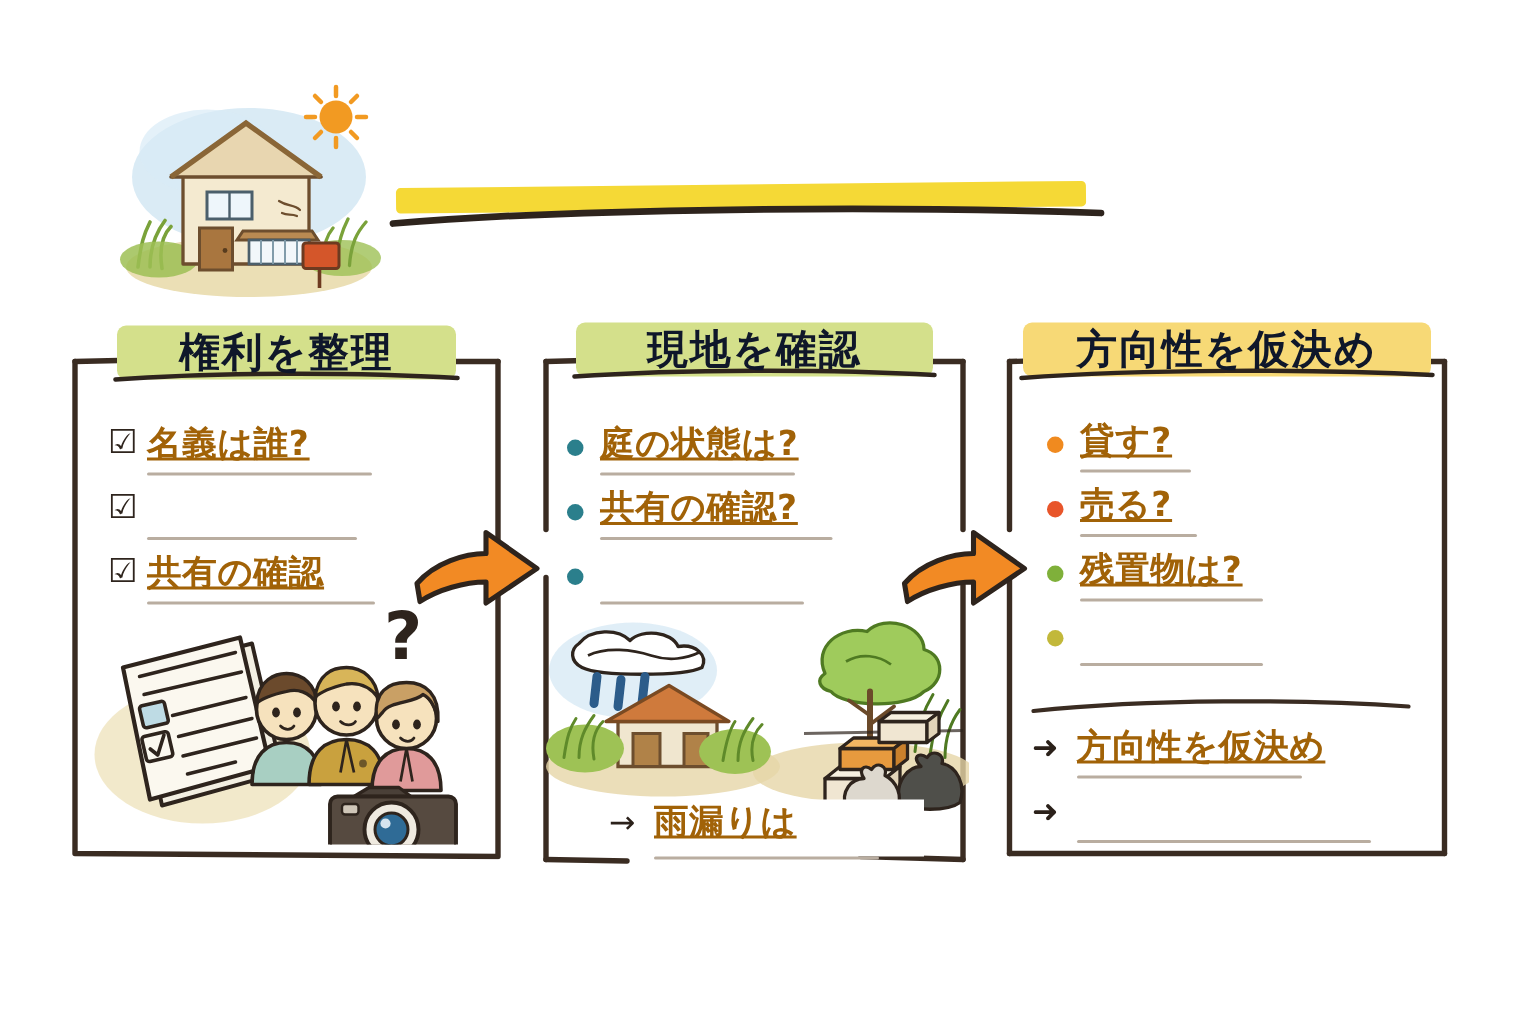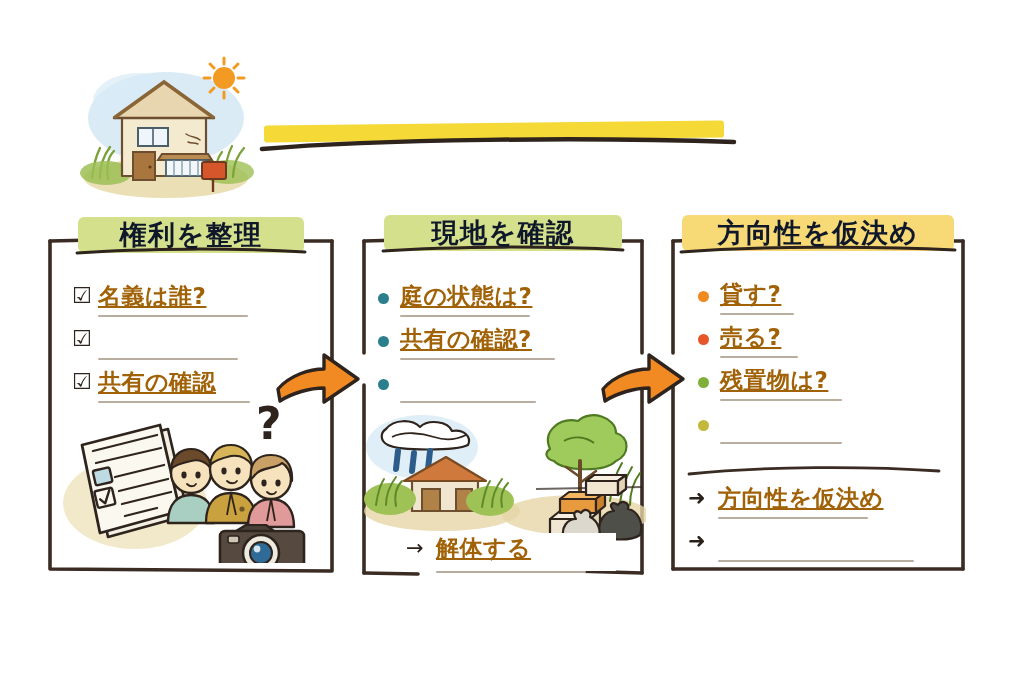--- a/index.html
+++ b/index.html
@@ -356,21 +356,21 @@
         <path d="M222 74 L230 68 L262 68 L254 74 Z" fill="#f7f0e0"></path>
         <path d="M254 74 L262 68 L262 82 L254 88 Z" fill="#e2d4b8"></path>
       </g>
 
       <path d="M236 128 C232 114 242 104 250 104 C244 98 248 94 254 98 C258 92 266 96 264 102 C274 104 280 116 276 128 C268 134 244 134 236 128 Z" fill="#4f4f4a" stroke="#2e241d" stroke-width="2.2" stroke-linejoin="round"></path>
       <path d="M200 132 C196 120 204 112 212 112 C208 106 212 102 217 106 C221 100 228 104 226 110 C234 114 238 124 234 132 C226 138 208 138 200 132 Z" fill="#ddd8ce" stroke="#2e241d" stroke-width="2.2" stroke-linejoin="round"></path>
     </svg>
 
     <div class="item" style="position:absolute;left:46px;top:300px;width:210px;background:#fff;">
       <span class="arrow-mark">→</span>
-      <span class="txt">解体する</span>
+      <span class="txt">雨漏りは</span>
       <span class="ul-line" style="left:30px;width:150px;bottom:-2px;"></span>
     </div>
   </div>
 
   <svg class="flow-arrow" style="left:597px;top:345px;" viewBox="0 0 92 66">
     <path d="M6 44 C18 30 38 24 52 24 L52 10 L86 34 L52 57 L52 43 C38 43 20 48 8 56 Z" fill="#f28a24" stroke="#2e241d" stroke-width="3.4" stroke-linejoin="round"></path>
   </svg>
 
   <div class="panel" style="left:668px;top:233px;width:300px;height:340px;">
     <svg class="panel-frame" viewBox="0 0 300 340" preserveAspectRatio="none">

